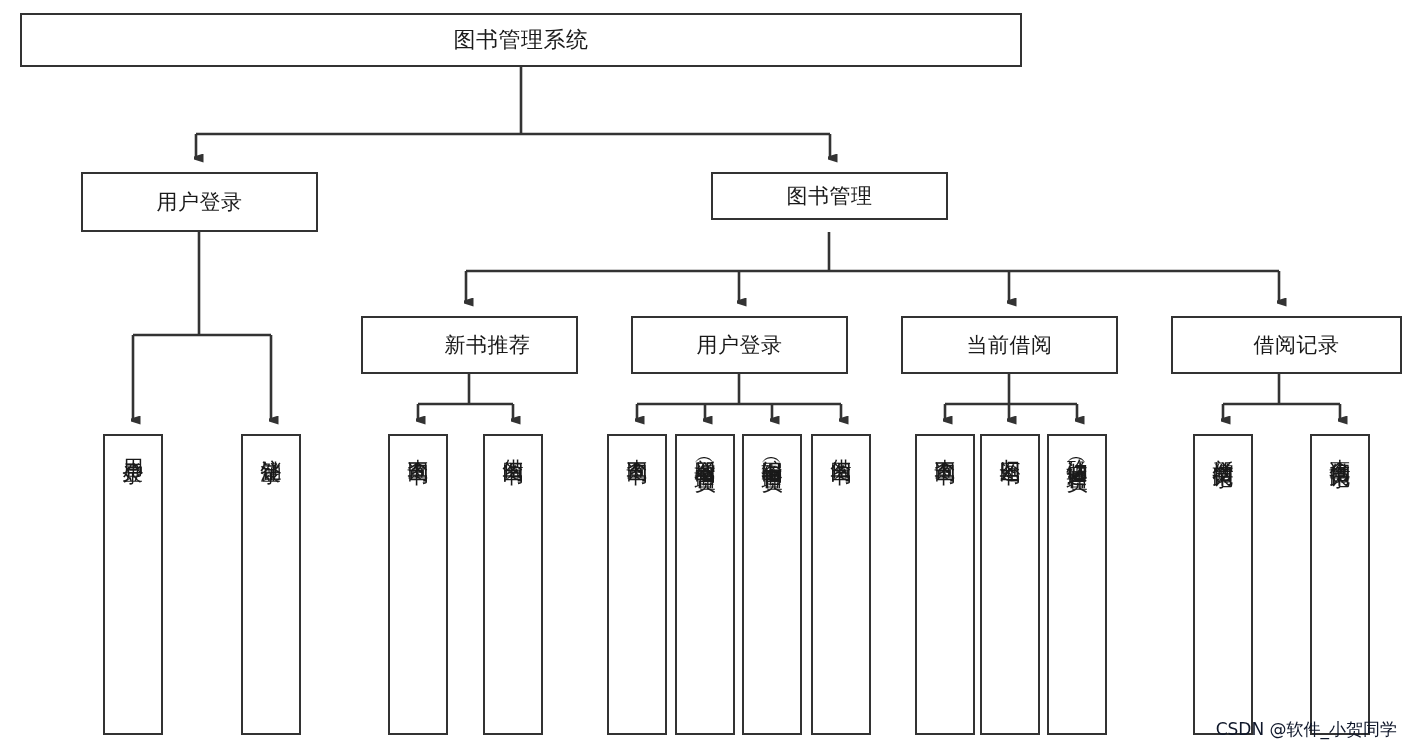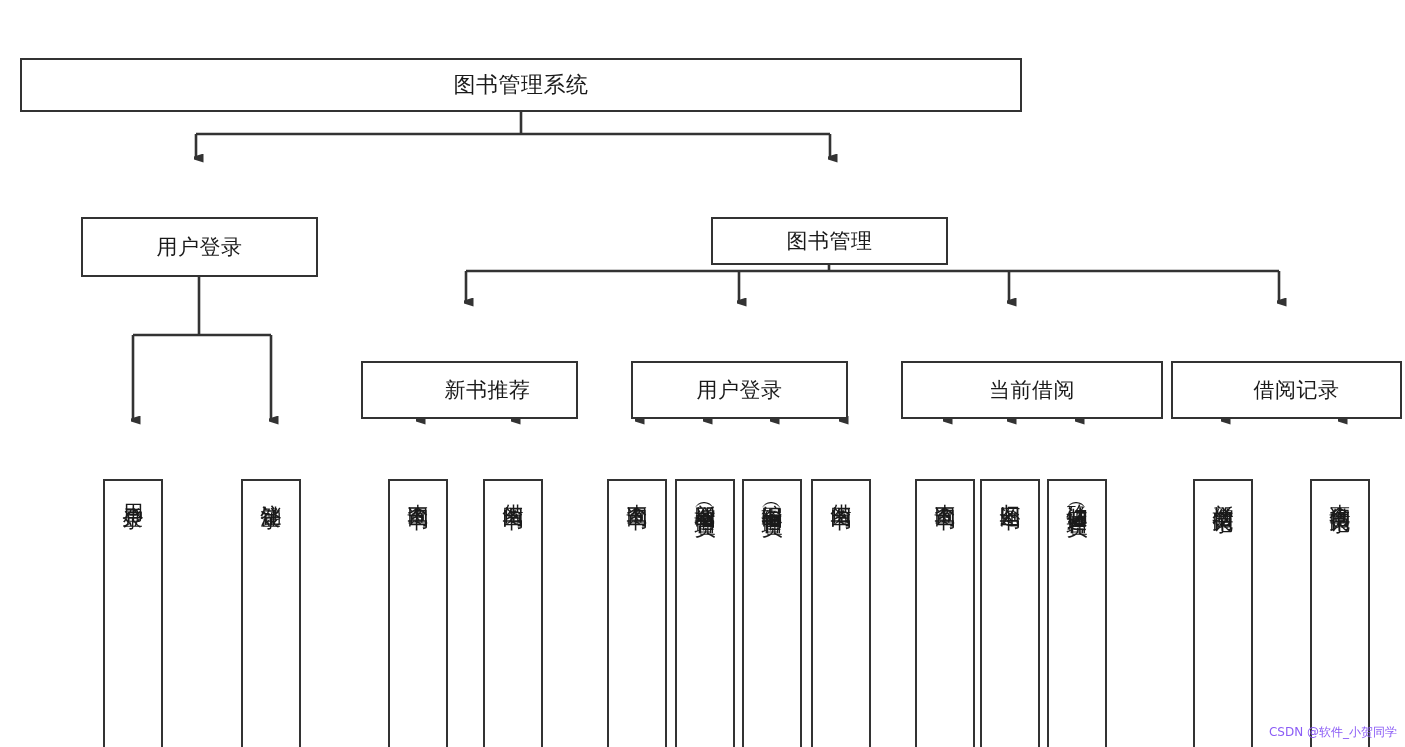--- a/index.html
+++ b/index.html
@@ -28,21 +28,20 @@
   .node {
     position: absolute;
     box-sizing: border-box;
     background: #ffffff;
     border: 2px solid #333333;
     display: flex;
     align-items: center;
     justify-content: center;
     color: #1a1a1a;
     z-index: 2;
-    margin-top: 45px;
   }
   .node-label {
     display: block;
     text-align: center;
     line-height: 1.18;
     letter-spacing: 0.5px;
   }
   
   .node.h .node-label {
     writing-mode: horizontal-tb;
@@ -61,22 +60,22 @@
     text-orientation: upright;
     font-size: 21px;
     line-height: 1.05;
     letter-spacing: 2px;
     white-space: nowrap;
   }
   .watermark {
     position: absolute;
     right: 8px;
     bottom: 6px;
-    font-size: 12px;
-    color: #8b5cf6;
+    font-size: 17px;
+    color: #0f172a;
     z-index: 5;
     white-space: nowrap;
     pointer-events: none;
   }
 </style>
 </head>
 <body>
 
 <div id="canvas">
 
@@ -140,21 +139,21 @@
   <div class="node h" style="left:711px; top:172px; width:237px; height:48px;">
     <span class="node-label">图书管理</span>
   </div>
 
   <div class="node h" style="left:361px; top:316px; width:217px; height:58px;padding-left:36px;">
     <span class="node-label">新书推荐</span>
   </div>
   <div class="node h" style="left:631px; top:316px; width:217px; height:58px;">
     <span class="node-label">用户登录</span>
   </div>
-  <div class="node h" style="left:901px; top:316px; width:262px; height:58px;">
+  <div class="node h" style="left:901px; top:316px; width:217px; height:58px;">
     <span class="node-label">当前借阅</span>
   </div>
   <div class="node h" style="left:1171px; top:316px; width:231px; height:58px;padding-left:20px;">
     <span class="node-label">借阅记录</span>
   </div>
 
   <div class="node v" style="left:103px; top:434px; width:60px; height:301px;">
     <span class="node-label">用户登录</span>
   </div>
   <div class="node v" style="left:241px; top:434px; width:60px; height:301px;">

